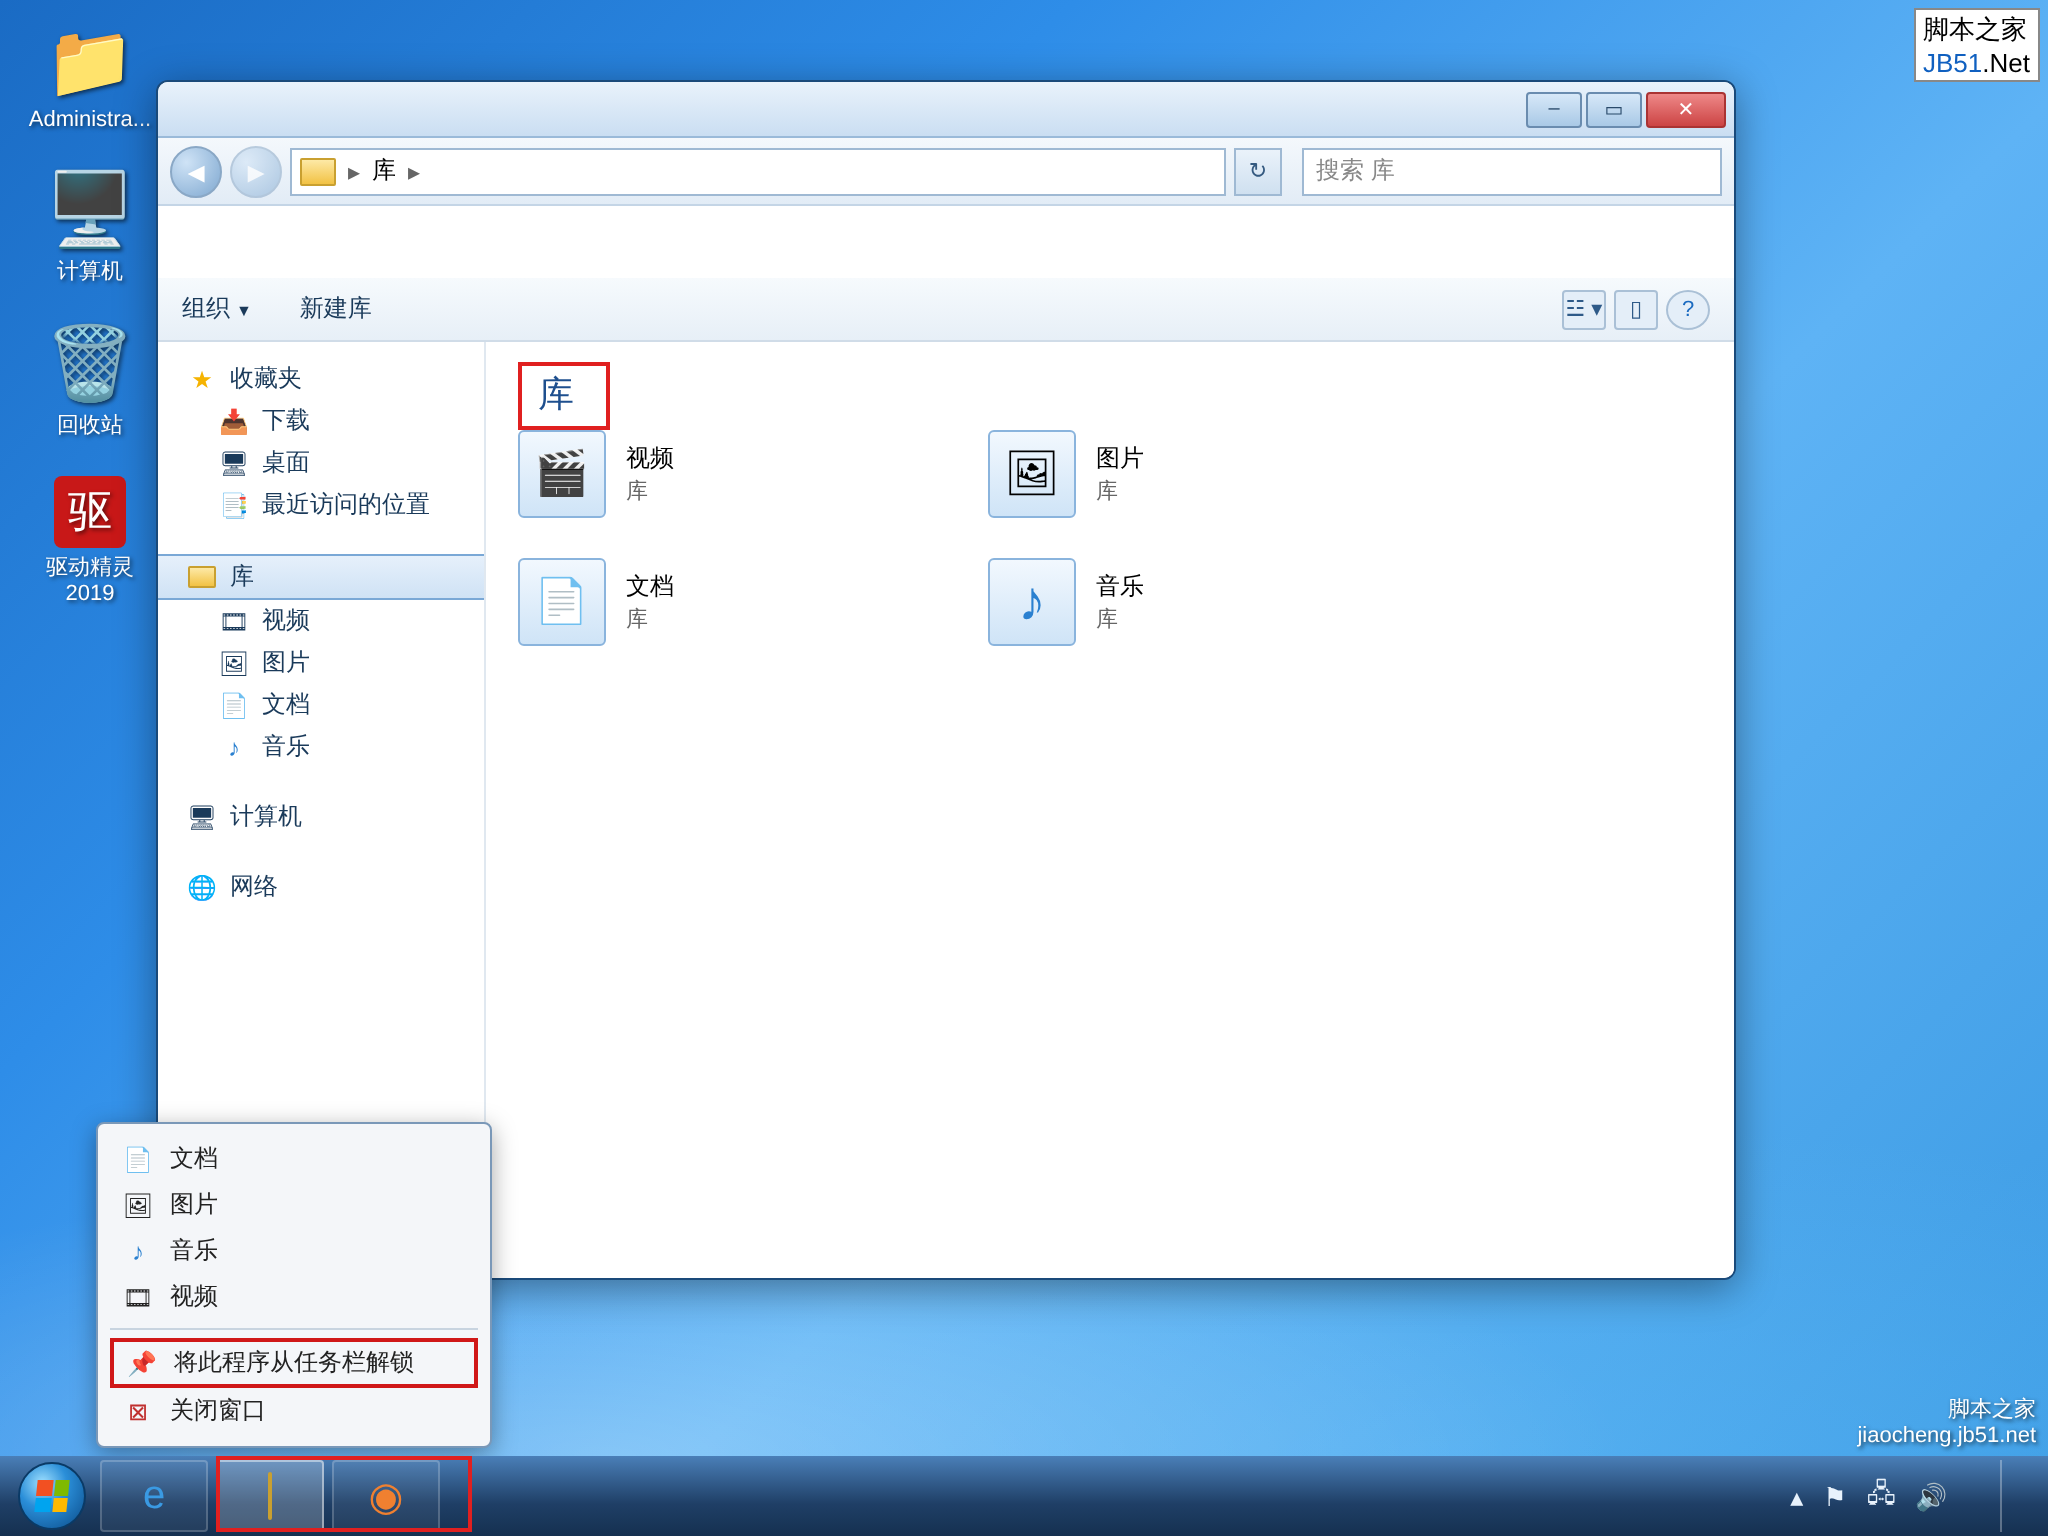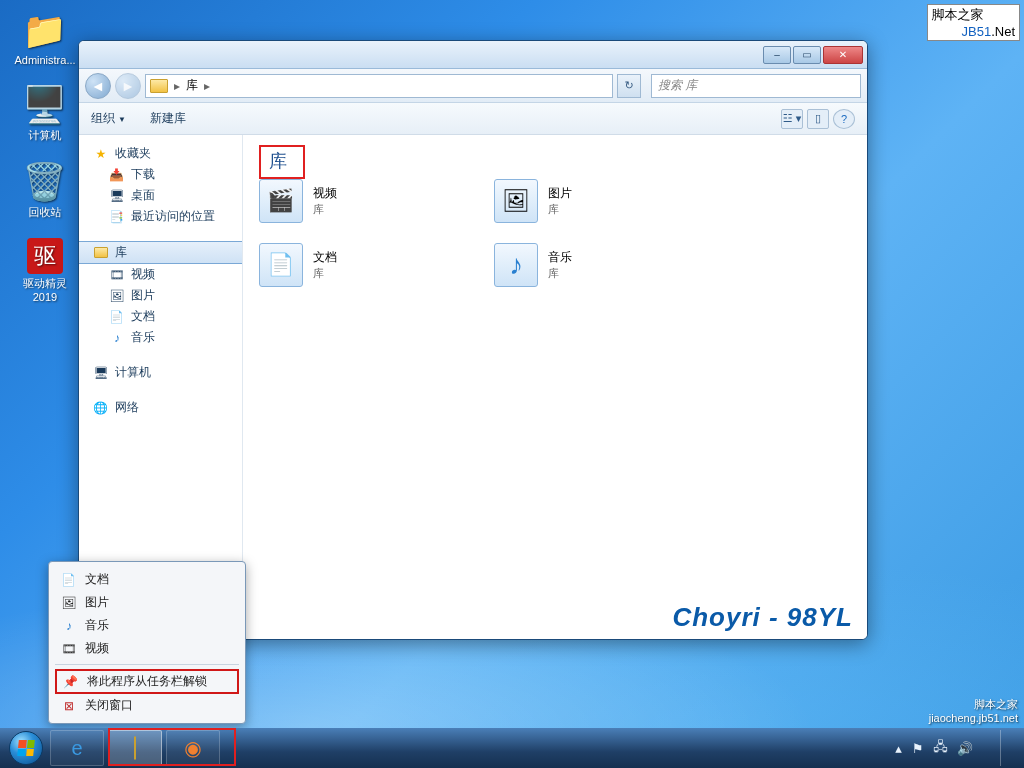--- a/index.html
+++ b/index.html
@@ -6,37 +6,37 @@
 body { width: 1024px; height: 768px; overflow: hidden; position: relative; background: linear-gradient(135deg, #1a6bc4 0%, #2e8de8 30%, #5eb3f5 60%, #3a9ae3 100%); }
 .wave { position: absolute; bottom: 40px; left: 0; width: 100%; height: 200px; background: radial-gradient(ellipse at 30% 100%, rgba(255,255,255,0.25) 0%, transparent 50%), radial-gradient(ellipse at 70% 100%, rgba(110,200,255,0.3) 0%, transparent 60%); }
 
 
 .desktop-icons { position: absolute; top: 10px; left: 10px; }
 .dicon { width: 70px; text-align: center; color: #fff; font-size: 11px; text-shadow: 1px 1px 2px rgba(0,0,0,.6); margin-bottom: 18px; cursor: pointer; }
 .dicon .ic { font-size: 36px; display: block; margin: 0 auto 2px; }
 
 
 .wm-top { position: absolute; top: 4px; right: 4px; background: #fff; border: 1px solid #888; padding: 1px 4px; font-size: 13px; color: #000; }
-.wm-top .blue { color: #1060c0; margin-left: 30px; }
+.wm-top .blue { color: #1060c0; }
 .wm-bot { position: absolute; bottom: 44px; right: 6px; color: #fff; font-size: 11px; text-align: right; text-shadow: 1px 1px 2px rgba(0,0,0,.7); }
 
 
 .win { position: absolute; top: 40px; left: 78px; width: 790px; height: 600px; border: 1px solid #1a4a7a; border-radius: 6px; background: #fff; box-shadow: 0 4px 20px rgba(0,0,0,.4); display: flex; flex-direction: column; overflow: hidden; }
 .titlebar { height: 28px; background: linear-gradient(#e9f2fb, #cadef2); display: flex; justify-content: flex-end; align-items: center; padding: 0 4px; border-bottom: 1px solid #9abad9; }
 .wbtn { width: 28px; height: 18px; margin-left: 2px; border: 1px solid #6a8caf; border-radius: 2px; background: linear-gradient(#d7e8f8,#a9c9e6); font-size: 10px; display: flex; align-items: center; justify-content: center; color: #2a4a6a; cursor: pointer; }
 .wbtn.close { background: linear-gradient(#e88,#c44); color: #fff; border-color: #a33; width: 40px; }
 
 .navbar { height: 34px; background: linear-gradient(#f4f8fc,#e2ecf6); border-bottom: 1px solid #c4d5e6; display: flex; align-items: center; padding: 0 6px; gap: 4px; }
 .navbtn { width: 26px; height: 26px; border-radius: 50%; border: 1px solid #8aa8c6; background: radial-gradient(circle at 30% 30%, #cfe3f6, #7fa8d0); display: flex; align-items: center; justify-content: center; color: #fff; font-size: 14px; cursor: pointer; }
 .addrbar { flex: 1; height: 24px; border: 1px solid #9fb9d3; background: #fff; display: flex; align-items: center; padding: 0 4px; font-size: 12px; }
 .addrbar .foldic { width: 18px; height: 14px; background: linear-gradient(#fde9a6,#f2c244); border: 1px solid #c9a030; border-radius: 1px; margin-right: 6px; }
-.searchbox { width: 210px; height: 24px; border: 1px solid #9fb9d3; background: #fff; margin-left: 6px; padding: 0 6px; display: flex; align-items: center; color: #888; font-size: 12px; font-style: italic; }
+.searchbox { width: 210px; height: 24px; border: 1px solid #9fb9d3; background: #fff; margin-left: 6px; padding: 0 6px; display: flex; align-items: center; color: #888; font-size: 12px; }
 .refreshbtn { width: 24px; height: 24px; border: 1px solid #9fb9d3; background: linear-gradient(#eaf2fa,#cfe0f0); display: flex; align-items: center; justify-content: center; font-size: 11px; color: #355a80; cursor: pointer; }
 
-.toolbar { height: 32px; background: linear-gradient(#f6fafd,#e7eff7); border-bottom: 1px solid #d0dce8; display: flex; align-items: center; padding: 0 12px; font-size: 12px; }
+.toolbar { height: 32px; background: linear-gradient(#f6fafd,#e7eff7); border-bottom: 1px solid #d0dce8; display: flex; align-items: center; padding: 0 12px; font-size: 12px; margin-top: 36px; }
 .toolbar .titem { margin-right: 24px; color: #1a3a5a; cursor: pointer; }
 .toolbar .titem .arr { font-size: 8px; margin-left: 3px; }
 .toolbar .spacer { flex: 1; }
 .toolbar .ricon { width: 22px; height: 20px; border: 1px solid #aac0d6; background: #e4eef8; margin-left: 4px; border-radius: 2px; display: flex; align-items: center; justify-content: center; font-size: 11px; color: #2e5a88; cursor: pointer; }
 
 .body { flex: 1; display: flex; background: #fff; }
 .sidebar { width: 164px; border-right: 1px solid #e0e8f0; padding: 8px 0; font-size: 12px; overflow: hidden; }
 .sgroup { margin-bottom: 14px; }
 .sitem { display: flex; align-items: center; padding: 2px 8px 2px 14px; color: #1a3a5a; cursor: pointer; }
 .sitem.indent { padding-left: 30px; }
@@ -212,21 +212,20 @@
             </div>
         </div>
         <div class="libitem">
           <div class="libic" style="color:#2a80d0;font-size:28px">♪</div>
           <div class="lt">
               <div>音乐</div>
               <div class="sub">库</div>
             </div>
         </div>
       </div>
-      <div class="brand">Choyri - 98YL</div>
     </div>
   </div>
 </div>
 
 <div class="jumplist">
   <div class="jl-item">
       <span class="jic">📄</span>
       <span>文档</span>
     </div>
   <div class="jl-item">

